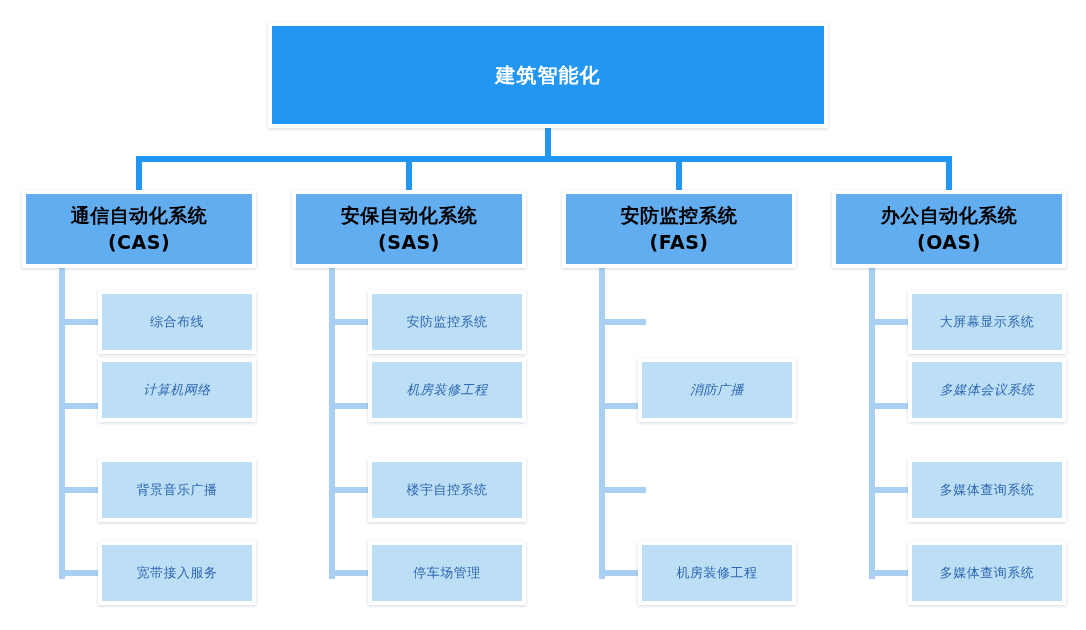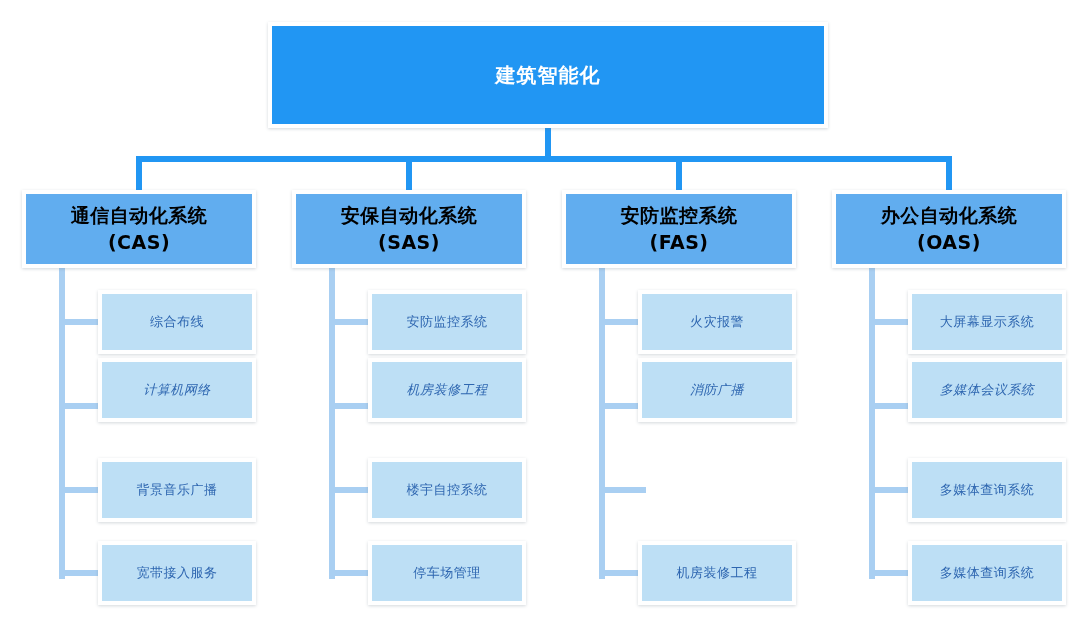--- a/index.html
+++ b/index.html
@@ -131,23 +131,20 @@
   <div class="col" style="left:562px">
     <div class="conn sub v subline"></div>
     <div class="conn sub h stub s1"></div>
     <div class="conn sub h stub s2"></div>
     <div class="conn sub h stub s3"></div>
     <div class="conn sub h stub s4"></div>
     <div class="node header">
       <span>安防监控系统</span>
       <span>(FAS)</span>
     </div>
-    <div class="node item i1">
-        <span>火灾报警</span>
-      </div>
     <div class="node item i2">
         <span>消防广播</span>
       </div>
     <div class="node item i4">
         <span>机房装修工程</span>
       </div>
   </div>
 
   <div class="col" style="left:832px">
     <div class="conn sub v subline"></div>

